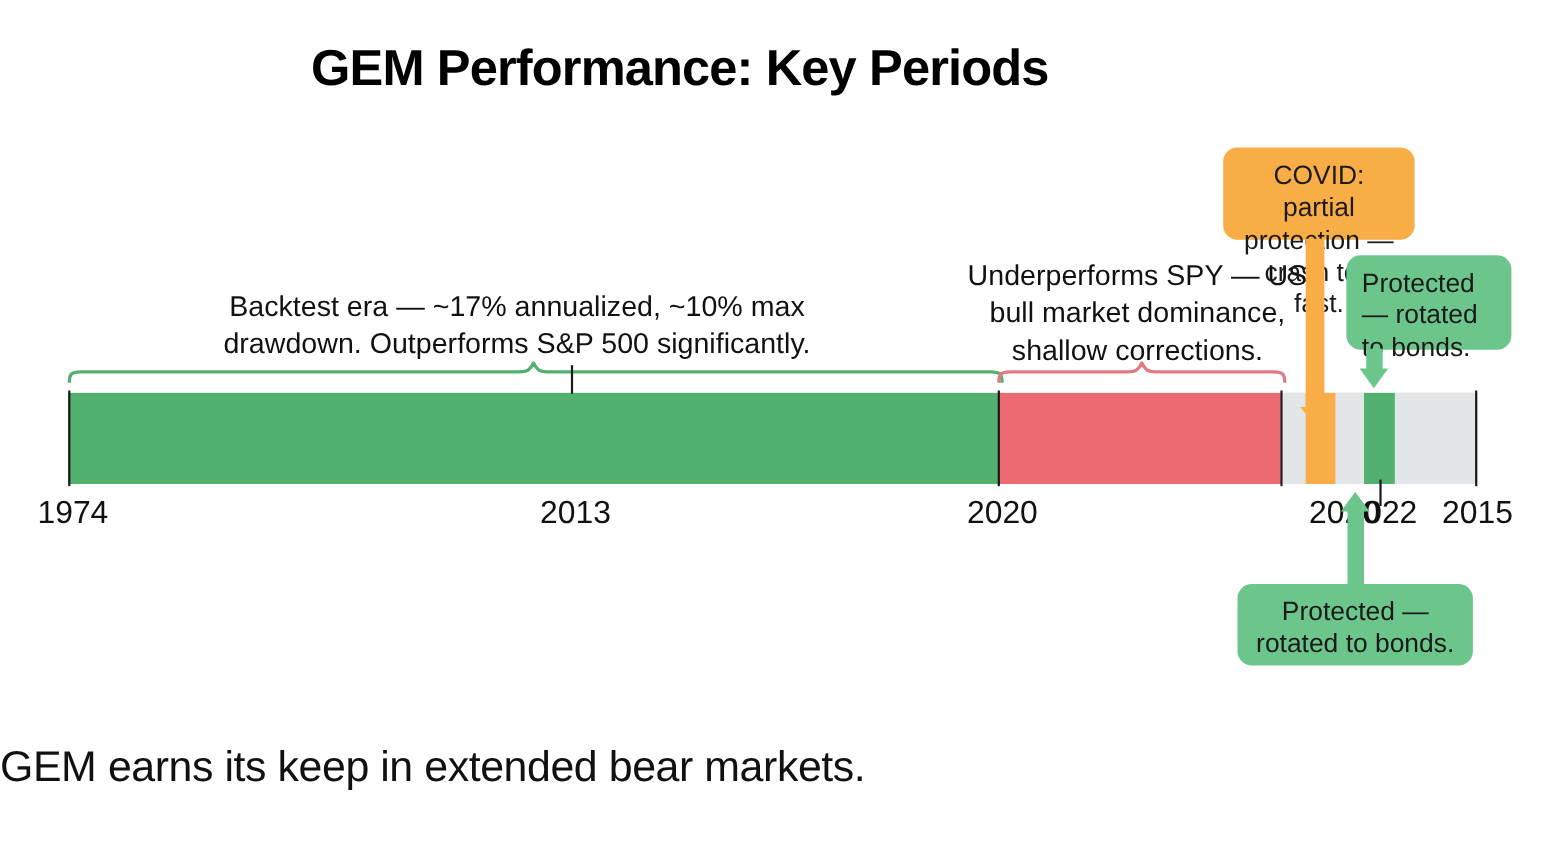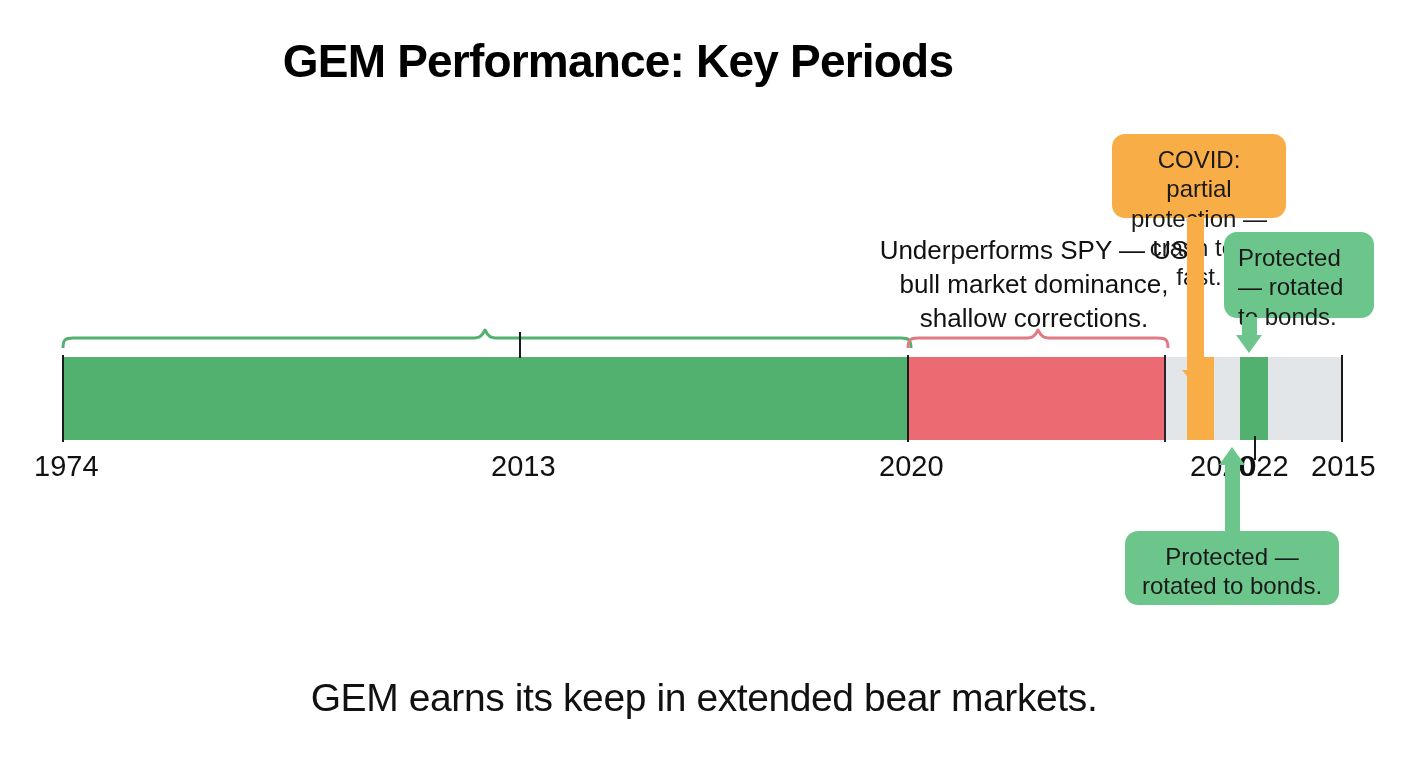--- a/index.html
+++ b/index.html
@@ -34,21 +34,21 @@
     letter-spacing: -0.8px;
     color: #000000;
   }
 
   
   .caption {
     position: absolute;
     left: 0;
     top: 676px;
     width: 1408px;
-    text-align: center;
+    text-align: left;
     font-size: 39px;
     font-weight: 400;
     letter-spacing: -0.4px;
     color: #111111;
   }
 
   
   .bar {
     position: absolute;
     left: 62px;
@@ -214,20 +214,21 @@
     border-bottom: 18px solid #6cc68c;
   }
 </style>
 </head>
 <body>
 
 <div id="stage">
 
   <div class="title">GEM Performance: Key Periods</div>
 
+  <div class="period-note note-backtest">Backtest era — ~17% annualized, ~10% max drawdown. Outperforms S&amp;P 500 significantly.</div>
 
   <div class="period-note note-underperform">Underperforms SPY — US bull market dominance, shallow corrections.</div>
 
   <div class="brace brace-green">
     <svg width="854" height="26" viewBox="0 0 854 26" fill="none" xmlns="http://www.w3.org/2000/svg">
       <path d="M3 26 C3 18, 5 16, 13 16 L412 16 C420 16, 422 14, 425 8 C428 14, 430 16, 438 16 L841 16 C849 16, 851 18, 851 26" stroke="#52b16e" stroke-width="3" fill="none" stroke-linecap="round" stroke-linejoin="round"></path>
     </svg>
   </div>
 
   <div class="brace brace-red">

